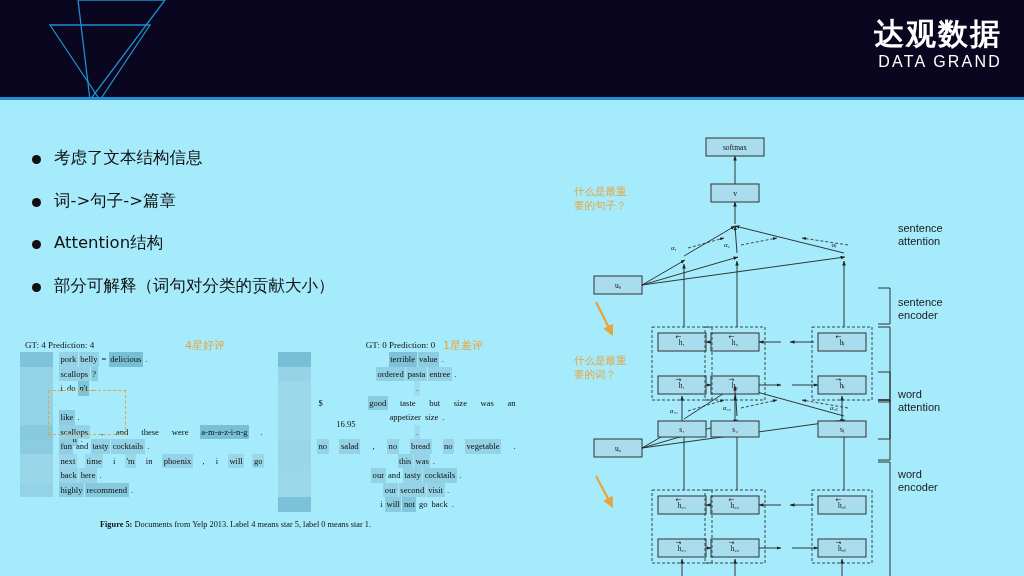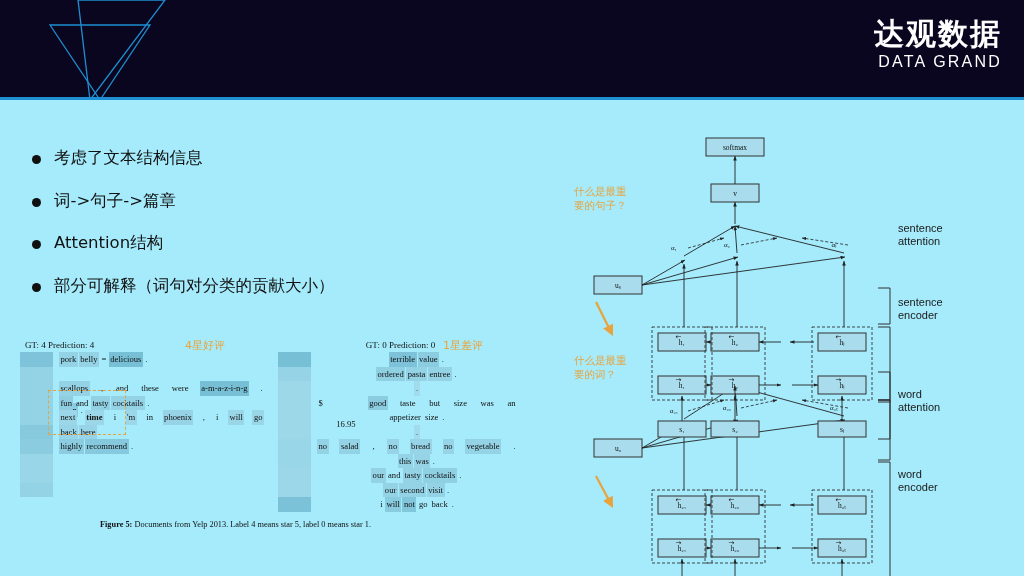--- a/index.html
+++ b/index.html
@@ -144,41 +144,44 @@
           <div class="attn-cell" style="background: rgb(148, 210, 229);"></div>
           <div class="attn-cell" style="background: rgb(148, 210, 229);"></div>
           <div class="attn-cell" style="background: rgb(135, 201, 221);"></div>
           <div class="attn-cell" style="background: rgb(139, 204, 224);"></div>
           <div class="attn-cell" style="background: rgb(153, 214, 231);"></div>
           <div class="attn-cell" style="background: rgb(153, 214, 231);"></div>
           <div class="attn-cell" style="background: rgb(148, 210, 229);"></div>
         </div>
         <div class="lines">
           <div class="line"><span class="tok" style="background: rgb(148, 210, 229);">pork</span><span class="tok" style="background: rgb(148, 210, 229);">belly</span><span class="tok" style="background: transparent;">=</span><span class="tok" style="background: rgb(119, 191, 213);">delicious</span><span class="tok" style="background: transparent;">.</span></div>
+          <div class="line"><span class="tok" style="background: rgb(148, 210, 229);">scallops</span><span class="tok" style="background: rgb(139, 204, 224);">?</span></div>
+          <div class="line"><span class="tok" style="background: transparent;">i</span><span class="tok" style="background: transparent;">do</span><span class="tok" style="background: rgb(126, 195, 217);">n't</span><span class="tok" style="background: transparent;">.</span></div>
           <div class="line"><span class="tok" style="background: rgb(137, 203, 223); margin-top: 36px;">even</span><span class="tok" style="background: transparent;">.</span></div>
+          <div class="line"><span class="tok" style="background: rgb(139, 204, 224);">like</span><span class="tok" style="background: transparent;">.</span></div>
           <div class="line w-line">
             <span class="tok" style="background: rgb(148, 210, 229);">scallops</span>
             <span class="sp"></span>
             <span class="tok" style="background: transparent;">,</span>
             <span class="sp"></span>
             <span class="tok" style="background: transparent;">and</span>
             <span class="sp"></span>
             <span class="tok" style="background: transparent;">these</span>
             <span class="sp"></span>
             <span class="tok" style="background: transparent;">were</span>
             <span class="sp"></span>
             <span class="tok" style="background: rgb(119, 191, 213);">a-m-a-z-i-n-g</span>
             <span class="sp"></span>
             <span class="tok" style="background: transparent;">.</span>
           </div>
           <div class="line"><span class="tok" style="background: rgb(143, 206, 226);">fun</span><span class="tok" style="background: transparent;">and</span><span class="tok" style="background: rgb(146, 209, 228);">tasty</span><span class="tok" style="background: rgb(148, 210, 229);">cocktails</span><span class="tok" style="background: transparent;">.</span></div>
           <div class="line w-line">
             <span class="tok" style="background: rgb(155, 215, 232);">next</span>
             <span class="sp"></span>
-            <span class="tok" style="background: rgb(155, 215, 232); font-weight: bold;">time</span>
+            <span class="tok" style="background: rgb(155, 215, 232);">time</span>
             <span class="sp"></span>
             <span class="tok" style="background: transparent;">i</span>
             <span class="sp"></span>
             <span class="tok" style="background: rgb(155, 215, 232);">'m</span>
             <span class="sp"></span>
             <span class="tok" style="background: transparent;">in</span>
             <span class="sp"></span>
             <span class="tok" style="background: rgb(150, 211, 230);">phoenix</span>
             <span class="sp"></span>
             <span class="tok" style="background: transparent;">,</span>

